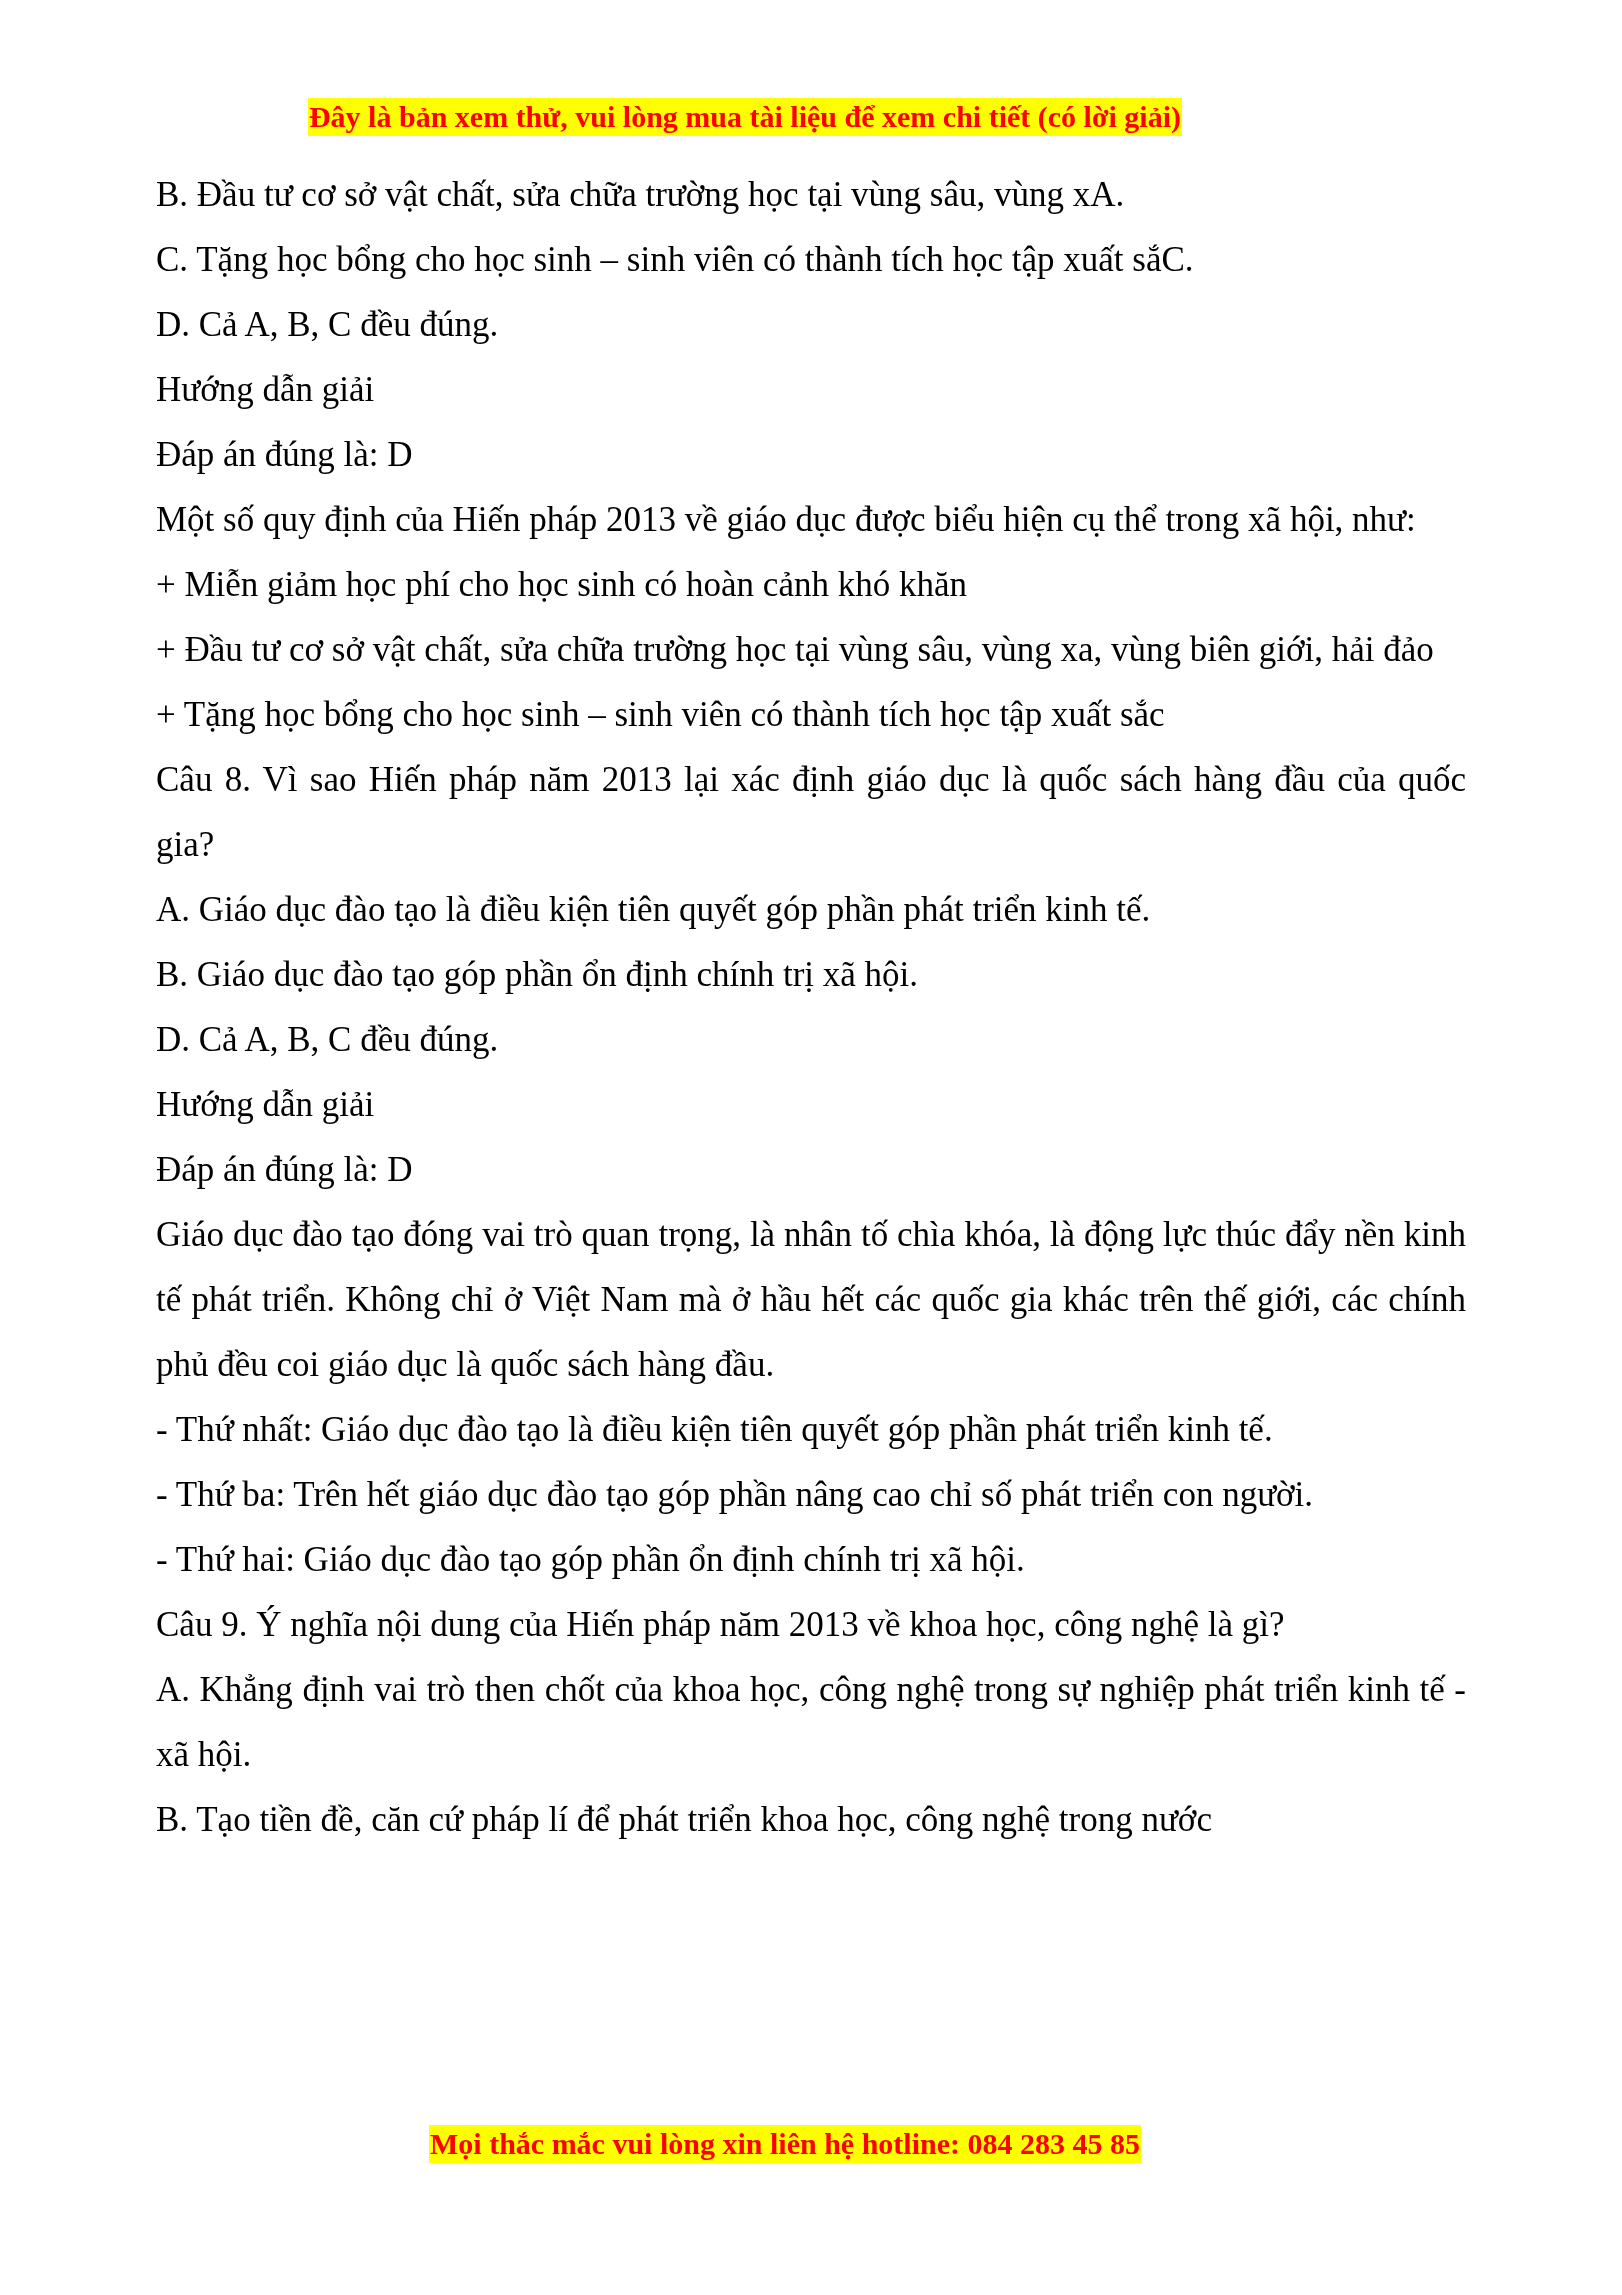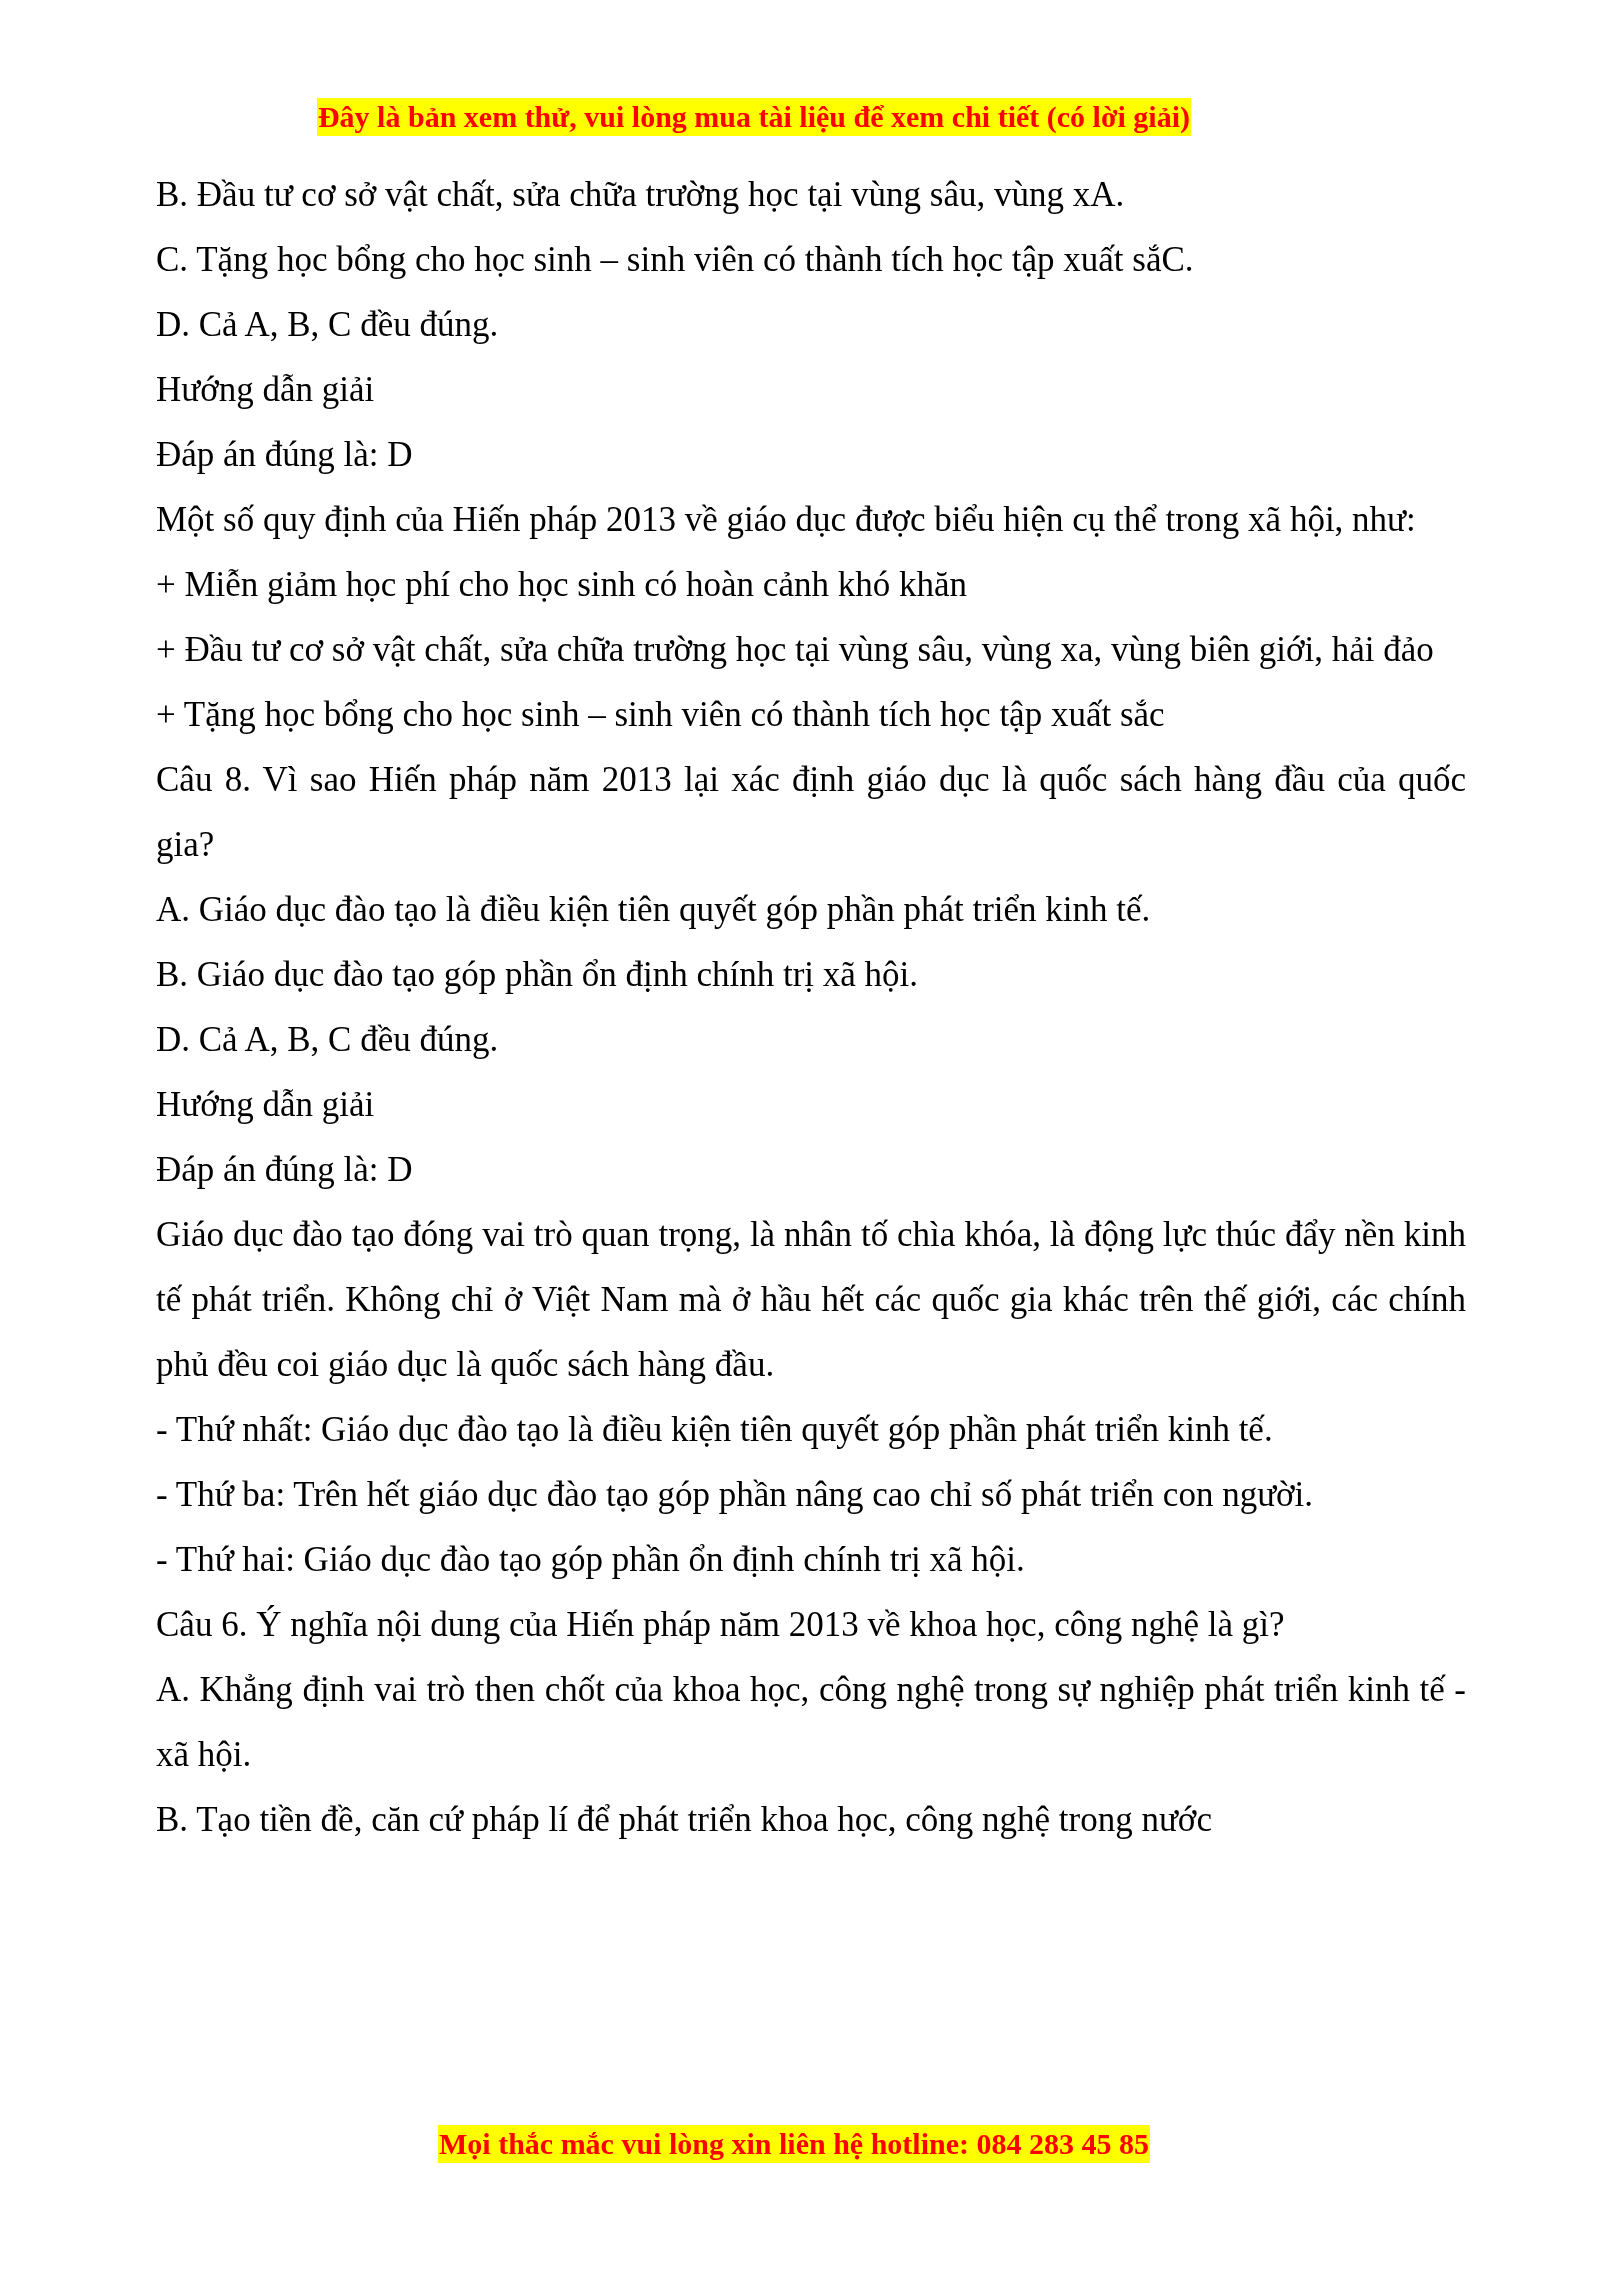--- a/index.html
+++ b/index.html
@@ -10,21 +10,21 @@
     body {
       width: 1622px;
       height: 2295px;
       position: relative;
       overflow: hidden;
       font-family: "Liberation Serif", "DejaVu Serif", serif;
       color: #000000;
     }
     .banner {
       position: absolute;
-      left: 9px;
+      left: 0;
       width: 1490px;
       text-align: center;
     }
     .banner-text {
       display: inline-block;
       background: #ffff00;
       color: #ff0000;
       font-weight: bold;
       font-size: 30px;
       line-height: 38px;
@@ -76,21 +76,21 @@
     <p class="line">D. Cả A, B, C đều đúng.</p>
     <p class="line bold">Hướng dẫn giải</p>
     <p class="line bold">Đáp án đúng là: D</p>
     <p class="line">Giáo dục đào tạo đóng vai trò quan trọng, là nhân tố chìa khóa, là động lực thúc đẩy nền kinh tế phát triển. Không chỉ ở Việt Nam mà ở hầu hết các quốc gia khác trên thế giới, các chính phủ đều coi giáo dục là quốc sách hàng đầu.</p>
     <p class="line">- Thứ nhất: Giáo dục đào tạo là điều kiện tiên quyết góp phần phát triển kinh tế.</p>
     <p class="line">- Thứ ba: Trên hết giáo dục đào tạo góp phần nâng cao chỉ số phát triển con người.</p>
     <p class="line">- Thứ hai: Giáo dục đào tạo góp phần ổn định chính trị xã hội.</p>
   </section>
 
   <section>
-    <p class="line"><span class="bold">Câu 6.</span><span> Ý nghĩa nội dung của Hiến pháp năm 2013 về khoa học, công nghệ là gì?</span></p>
+    <p class="line"><span class="bold">Câu 9.</span><span> Ý nghĩa nội dung của Hiến pháp năm 2013 về khoa học, công nghệ là gì?</span></p>
     <p class="line">A. Khẳng định vai trò then chốt của khoa học, công nghệ trong sự nghiệp phát triển kinh tế - xã hội.</p>
     <p class="line">B. Tạo tiền đề, căn cứ pháp lí để phát triển khoa học, công nghệ trong nước</p>
   </section>
 </div>
 
 <div class="banner footer-banner">
   <span class="banner-text">Mọi thắc mắc vui lòng xin liên hệ hotline: 084 283 45 85</span>
 </div>
 
 

